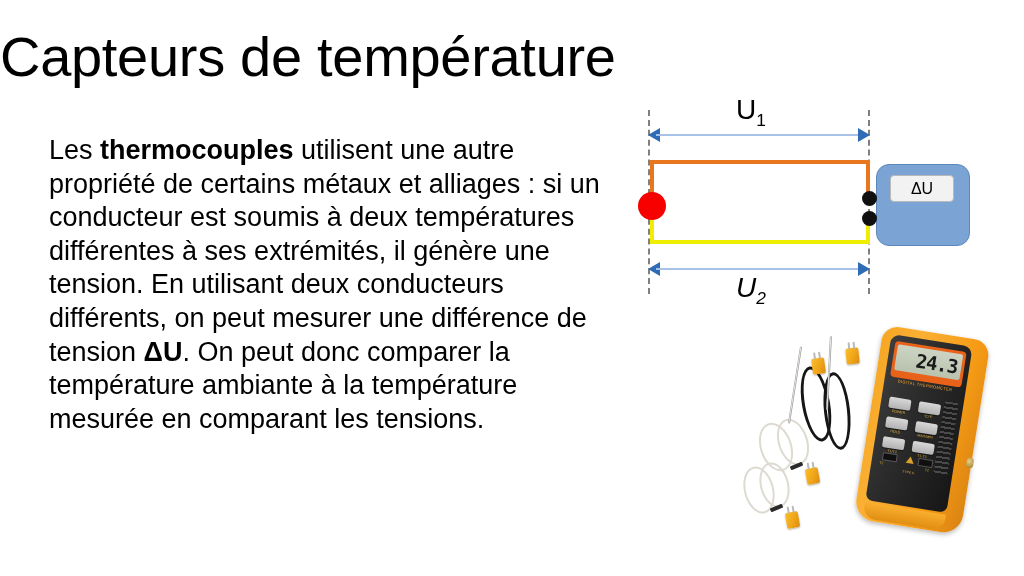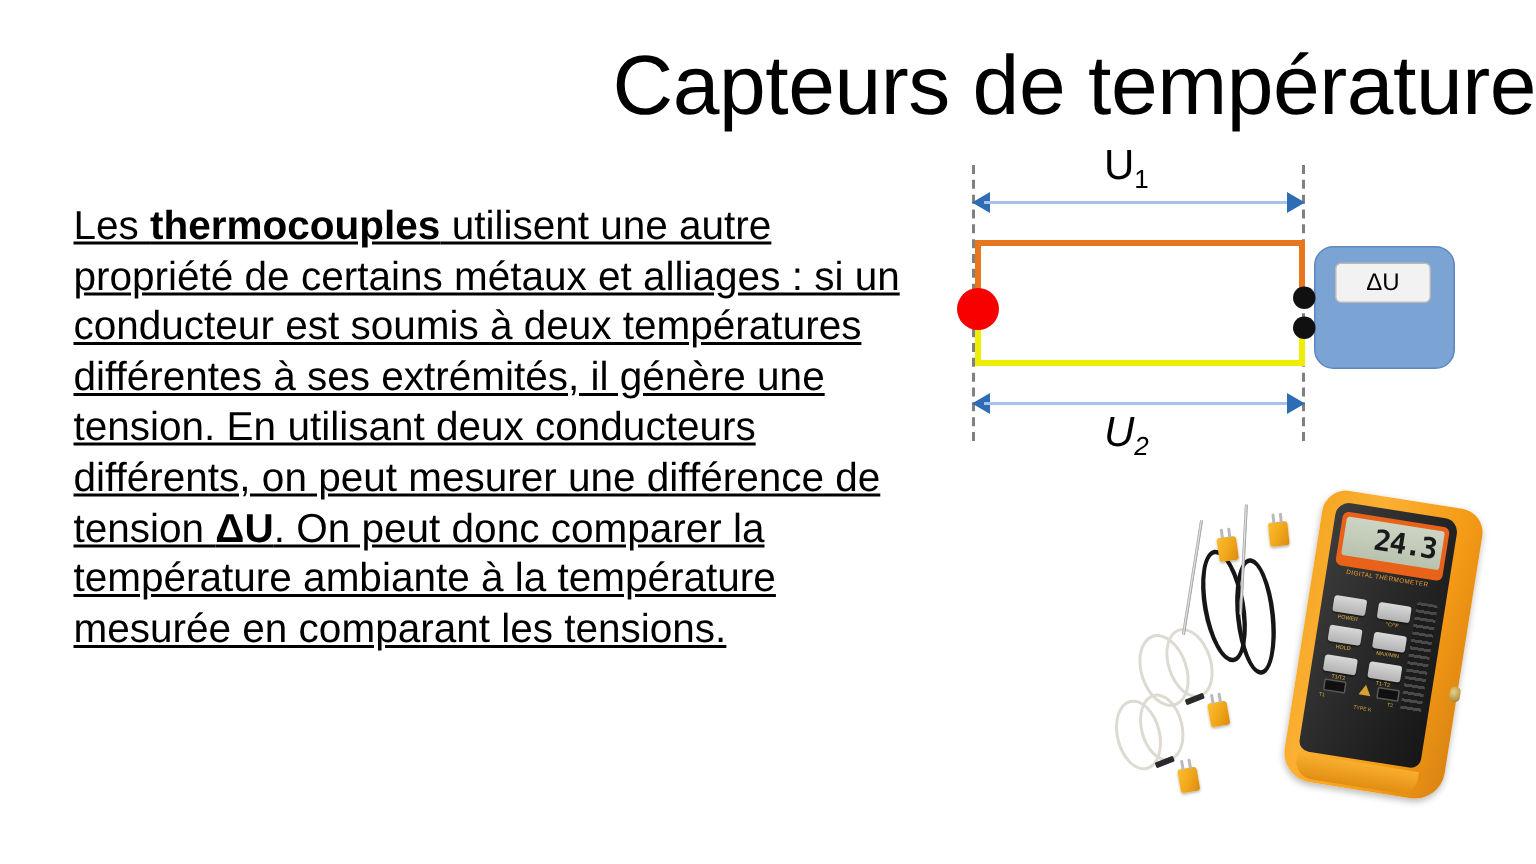--- a/index.html
+++ b/index.html
@@ -17,40 +17,39 @@
     background: #ffffff;
     overflow: hidden;
   }
 
   
   #slide-title {
     position: absolute;
     left: 0;
     top: 28px;
     width: 1024px;
-    text-align: right;
+    text-align: left;
     font-size: 56px;
     line-height: 1.05;
     color: #000000;
     font-weight: 400;
     letter-spacing: -0.3px;
     font-family: "Liberation Sans", sans-serif;
   }
 
   
   #body-text {
     position: absolute;
     left: 49px;
     top: 134px;
     width: 568px;
     font-size: 27px;
     line-height: 33.6px;
     color: #000000;
     font-family: "Liberation Sans", sans-serif;
-    text-decoration: underline;
   }
   #body-text b { font-weight: bold; }
 
   
   #circuit {
     position: absolute;
     left: 622px;
     top: 102px;
     width: 360px;
     height: 200px;

